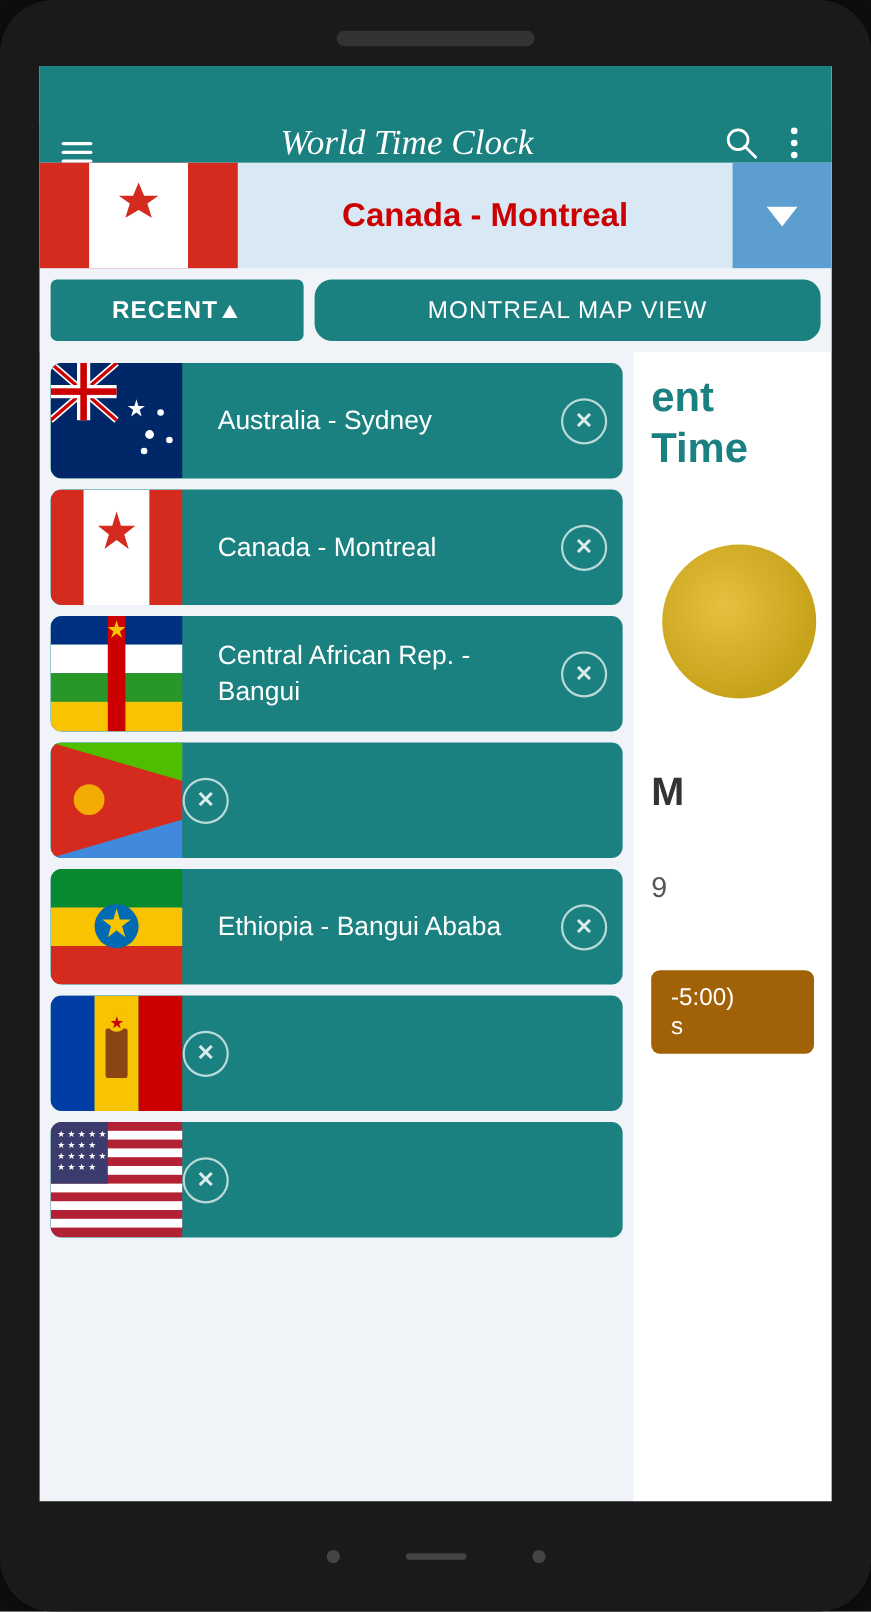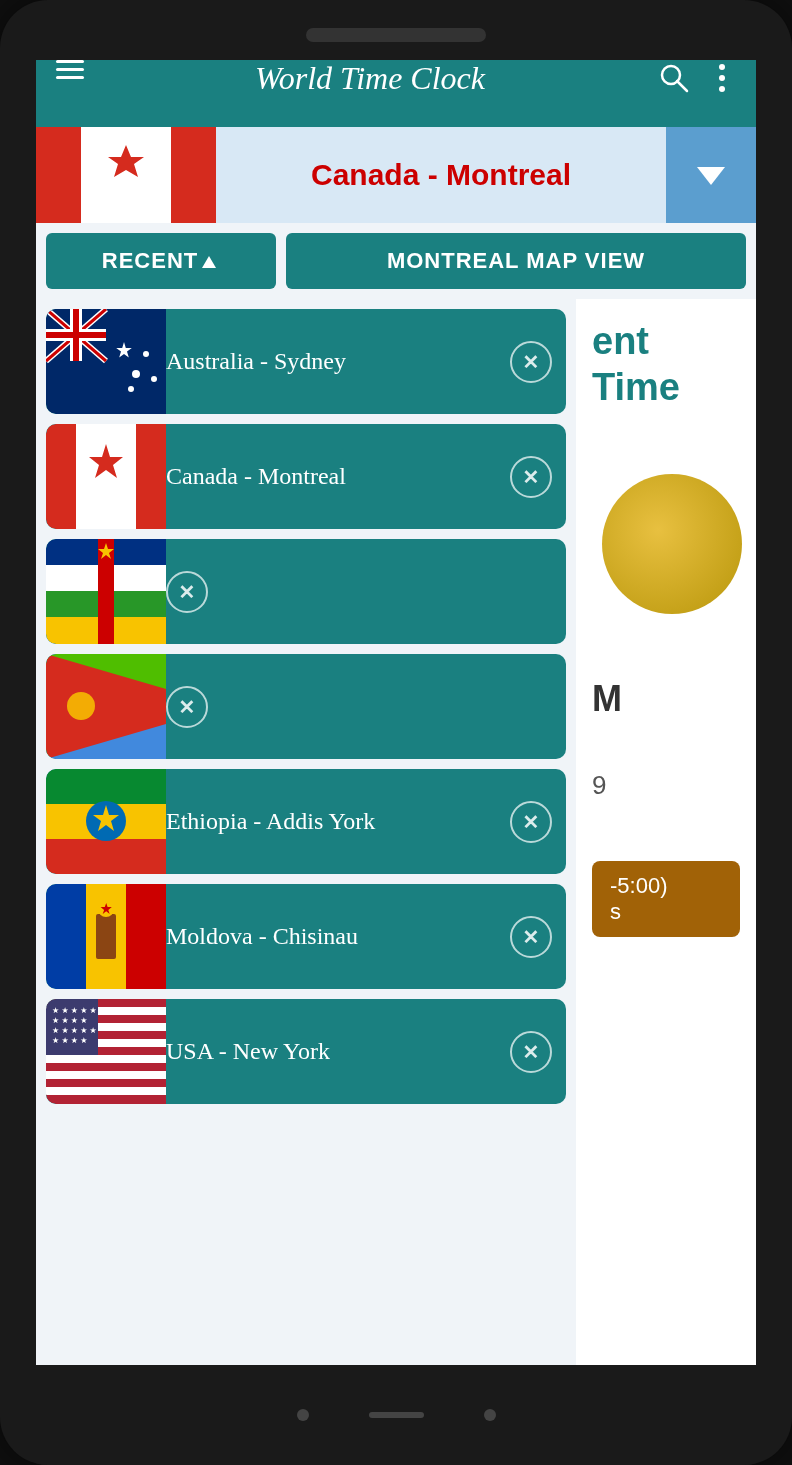--- a/index.html
+++ b/index.html
@@ -81,23 +81,23 @@
       right: 36px;
       bottom: 100px;
       background: #f0f4f8;
       overflow: hidden;
       display: flex;
       flex-direction: column;
     }
     
     .app-header {
       background: #1a8080;
-      height: 67px;
-      display: flex;
-      align-items: flex-start;
+      height: 88px;
+      display: flex;
+      align-items: flex-end;
       padding: 0 20px;
       gap: 16px;
       flex-shrink: 0;
     }
     .hamburger-icon {
       display: flex;
       flex-direction: column;
       gap: 5px;
       cursor: pointer;
     }
@@ -199,24 +199,24 @@
       align-items: center;
       justify-content: center;
       gap: 0;
       cursor: pointer;
     }
     .btn-map-view {
       flex: 2;
       background: #1a8080;
       color: #fff;
       font-size: 22px;
-      font-weight: 700;
+      font-weight: 400;
       letter-spacing: 1px;
       border: none;
-      border-radius: 6px;
+      border-radius: 16px;
       display: flex;
       align-items: center;
       justify-content: center;
       cursor: pointer;
     }
     
     .dropdown-overlay {
       display: flex;
       flex: 1;
       overflow: hidden;
@@ -250,23 +250,22 @@
       align-items: center;
       justify-content: center;
       overflow: hidden;
       border-radius: 10px 0 0 10px;
     }
     .recent-item-name {
       flex: 1;
       color: #fff;
       font-size: 24px;
       font-weight: 500;
-      padding: 0 0;
+      padding: 0 32px;
       line-height: 1.3;
-      font-family: Liberation Serif, serif;
     }
     .recent-item-close {
       width: 42px;
       height: 42px;
       border: 2.5px solid rgba(255,255,255,0.7);
       border-radius: 50%;
       display: flex;
       align-items: center;
       justify-content: center;
       flex-shrink: 0;
@@ -443,20 +442,21 @@
               <rect width="120" height="26" fill="#003082"></rect>
               <rect y="26" width="120" height="26" fill="#ffffff"></rect>
               <rect y="52" width="120" height="26" fill="#289728"></rect>
               <rect y="78" width="120" height="27" fill="#f8c300"></rect>
 
               <rect x="52" y="0" width="16" height="105" fill="#cc0000"></rect>
 
               <polygon points="60,4 62,10 68,10 63,14 65,20 60,16 55,20 57,14 52,10 58,10" fill="#f8c300"></polygon>
             </svg>
           </div>
+          <div class="recent-item-name">Central African Rep. - Bangui</div>
           <div class="recent-item-close">✕</div>
         </div>
 
         <div class="recent-item">
           <div class="recent-item-flag">
             <svg width="120" height="105" viewBox="0 0 120 105">
               <rect width="120" height="105" fill="#4189dd"></rect>
               <polygon points="0,0 120,0 120,35 0,105" fill="#4fbe00"></polygon>
               <polygon points="0,0 0,105 120,70 120,35" fill="#d52b1e"></polygon>
 
@@ -471,37 +471,36 @@
             <svg width="120" height="105" viewBox="0 0 120 105">
               <rect width="120" height="35" fill="#078930"></rect>
               <rect y="35" width="120" height="35" fill="#f8c300"></rect>
               <rect y="70" width="120" height="35" fill="#d52b1e"></rect>
 
               <circle cx="60" cy="52" r="20" fill="#006ab3"></circle>
 
               <polygon points="60,36 63,46 73,46 65,52 68,62 60,56 52,62 55,52 47,46 57,46" fill="#f8c300"></polygon>
             </svg>
           </div>
-          <div class="recent-item-name">Ethiopia - Addis York</div>
+          <div class="recent-item-name">Ethiopia - Bangui Ababa</div>
           <div class="recent-item-close">✕</div>
         </div>
 
         <div class="recent-item">
           <div class="recent-item-flag">
             <svg width="120" height="105" viewBox="0 0 120 105">
               <rect width="40" height="105" fill="#003DA5"></rect>
               <rect x="40" width="40" height="105" fill="#F8C300"></rect>
               <rect x="80" width="40" height="105" fill="#CC0000"></rect>
 
               <rect x="50" y="30" width="20" height="45" fill="#8B4513" rx="2"></rect>
               <circle cx="60" cy="25" r="8" fill="#F8C300"></circle>
               <polygon points="60,17 62,23 68,23 63,27 65,33 60,29 55,33 57,27 52,23 58,23" fill="#CC0000" transform="scale(0.7) translate(26,10)"></polygon>
             </svg>
           </div>
-          <div class="recent-item-name">Moldova - Chisinau</div>
           <div class="recent-item-close">✕</div>
         </div>
 
         <div class="recent-item">
           <div class="recent-item-flag">
             <svg width="120" height="105" viewBox="0 0 120 105">
 
               <rect width="120" height="105" fill="#B22234"></rect>
               <rect y="8" width="120" height="8" fill="white"></rect>
               <rect y="24" width="120" height="8" fill="white"></rect>
@@ -511,21 +510,20 @@
               <rect y="88" width="120" height="8" fill="white"></rect>
 
               <rect width="52" height="56" fill="#3C3B6E"></rect>
 
               <text x="6" y="14" font-size="8" fill="white">★ ★ ★ ★ ★</text>
               <text x="6" y="24" font-size="8" fill="white">★ ★ ★ ★</text>
               <text x="6" y="34" font-size="8" fill="white">★ ★ ★ ★ ★</text>
               <text x="6" y="44" font-size="8" fill="white">★ ★ ★ ★</text>
             </svg>
           </div>
-          <div class="recent-item-name">USA - New York</div>
           <div class="recent-item-close">✕</div>
         </div>
 
       </div>
 
       <div class="right-panel">
         <div class="right-panel-title">ent Time</div>
         <div class="clock-circle"></div>
         <div class="right-time-text">M</div>
         <div class="right-date-text">9</div>

